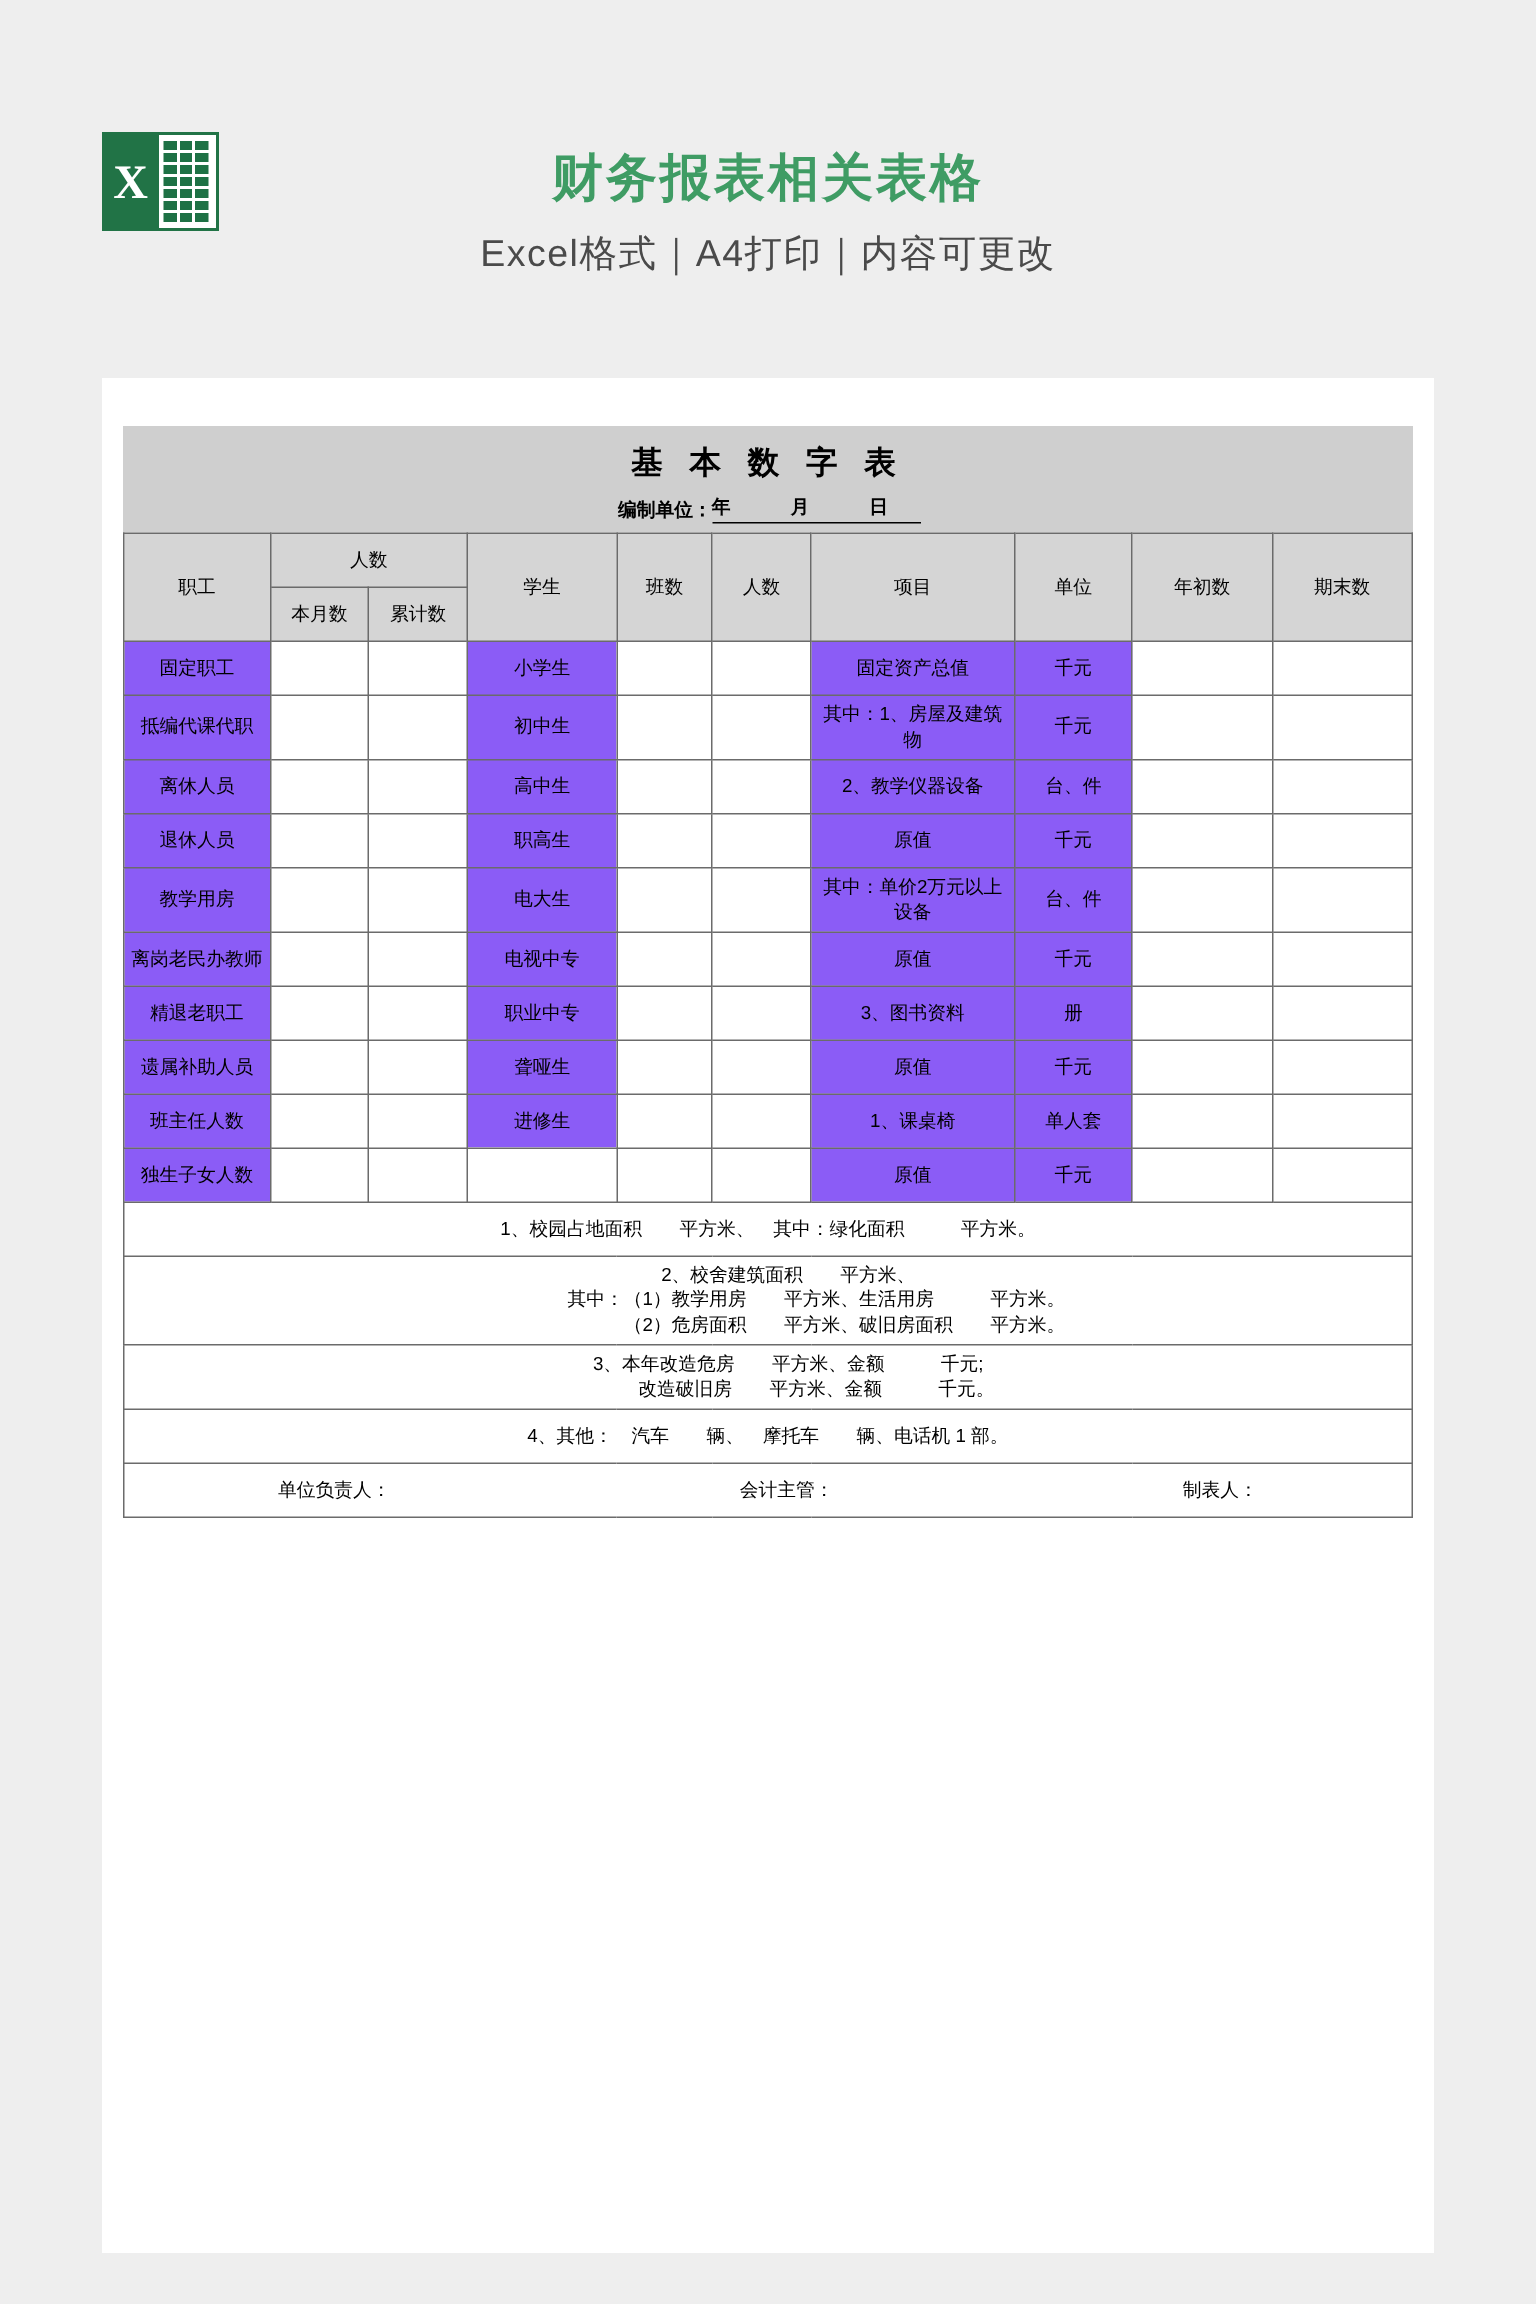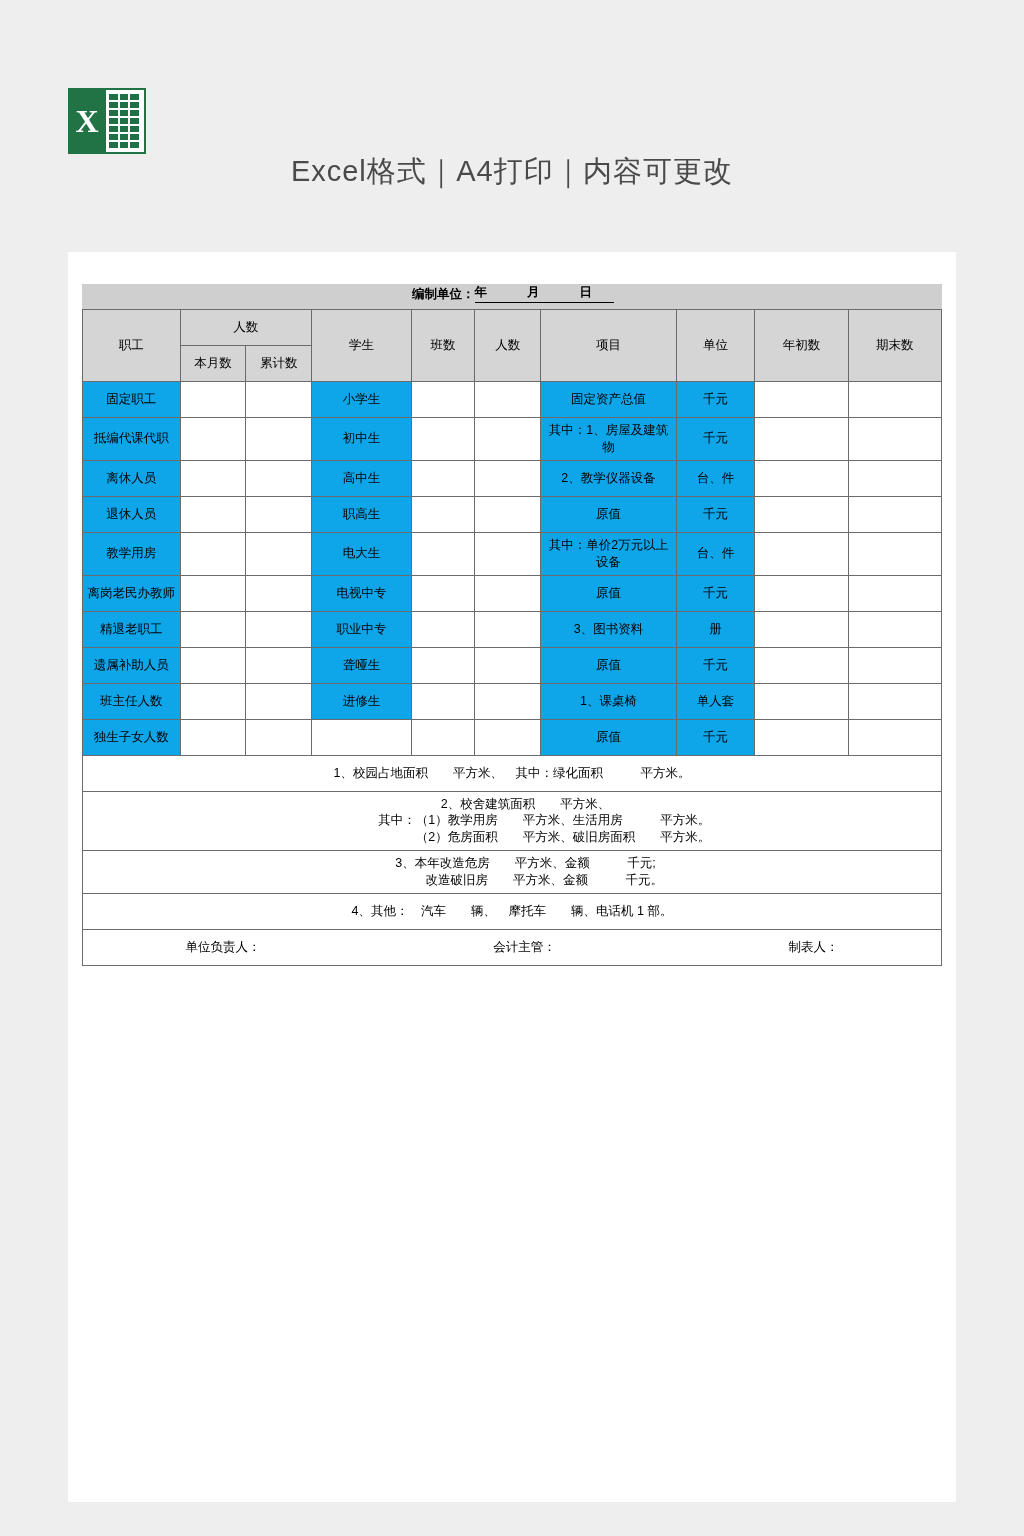--- a/index.html
+++ b/index.html
@@ -75,21 +75,21 @@
     font-size: 34px;
     font-weight: bold;
     letter-spacing: 2px;
   }
   .title-sub {
     position: absolute;
     left: 0; right: 0;
     top: 152px;
     text-align: center;
     color: #4a4a4a;
-    font-size: 29px;
+    font-size: 25px;
     letter-spacing: 1px;
   }
 
   
   .sheet {
     position: absolute;
     left: 68px;
     top: 252px;
     width: 888px;
     height: 1250px;
@@ -144,21 +144,21 @@
     font-weight: normal;
     line-height: 1.35;
     height: 36px;
   }
   th.hdr, td.hdr {
     background: #d5d5d5;
     font-weight: normal;
     height: 30px;
   }
   td.lbl {
-    background: #0ea5e9;
+    background: #8b5cf6;
     height: 58px;
   }
   td.blank {
     background: #ffffff;
   }
   td.bold { font-weight: bold; }
 
   
   .notes td {
     text-align: left;
@@ -222,27 +222,29 @@
             <i></i>
           <i></i>
             <i></i>
             <i></i>
           <i></i>
             <i></i>
             <i></i>
         </div>
       </div>
     </div>
+    <div class="title-main">财务报表相关表格</div>
     <div class="title-sub">Excel格式｜A4打印｜内容可更改</div>
   </div>
 
   <div class="sheet">
 
     <div class="sheet-inner">
 
+      <div class="doc-title">基 本 数 字 表</div>
 
       <div class="meta-row">
         <div class="meta-left">编制单位：</div>
         <div class="meta-right">
           <span>年</span>
           <span>月</span>
           <span>日</span>
         </div>
       </div>
 

